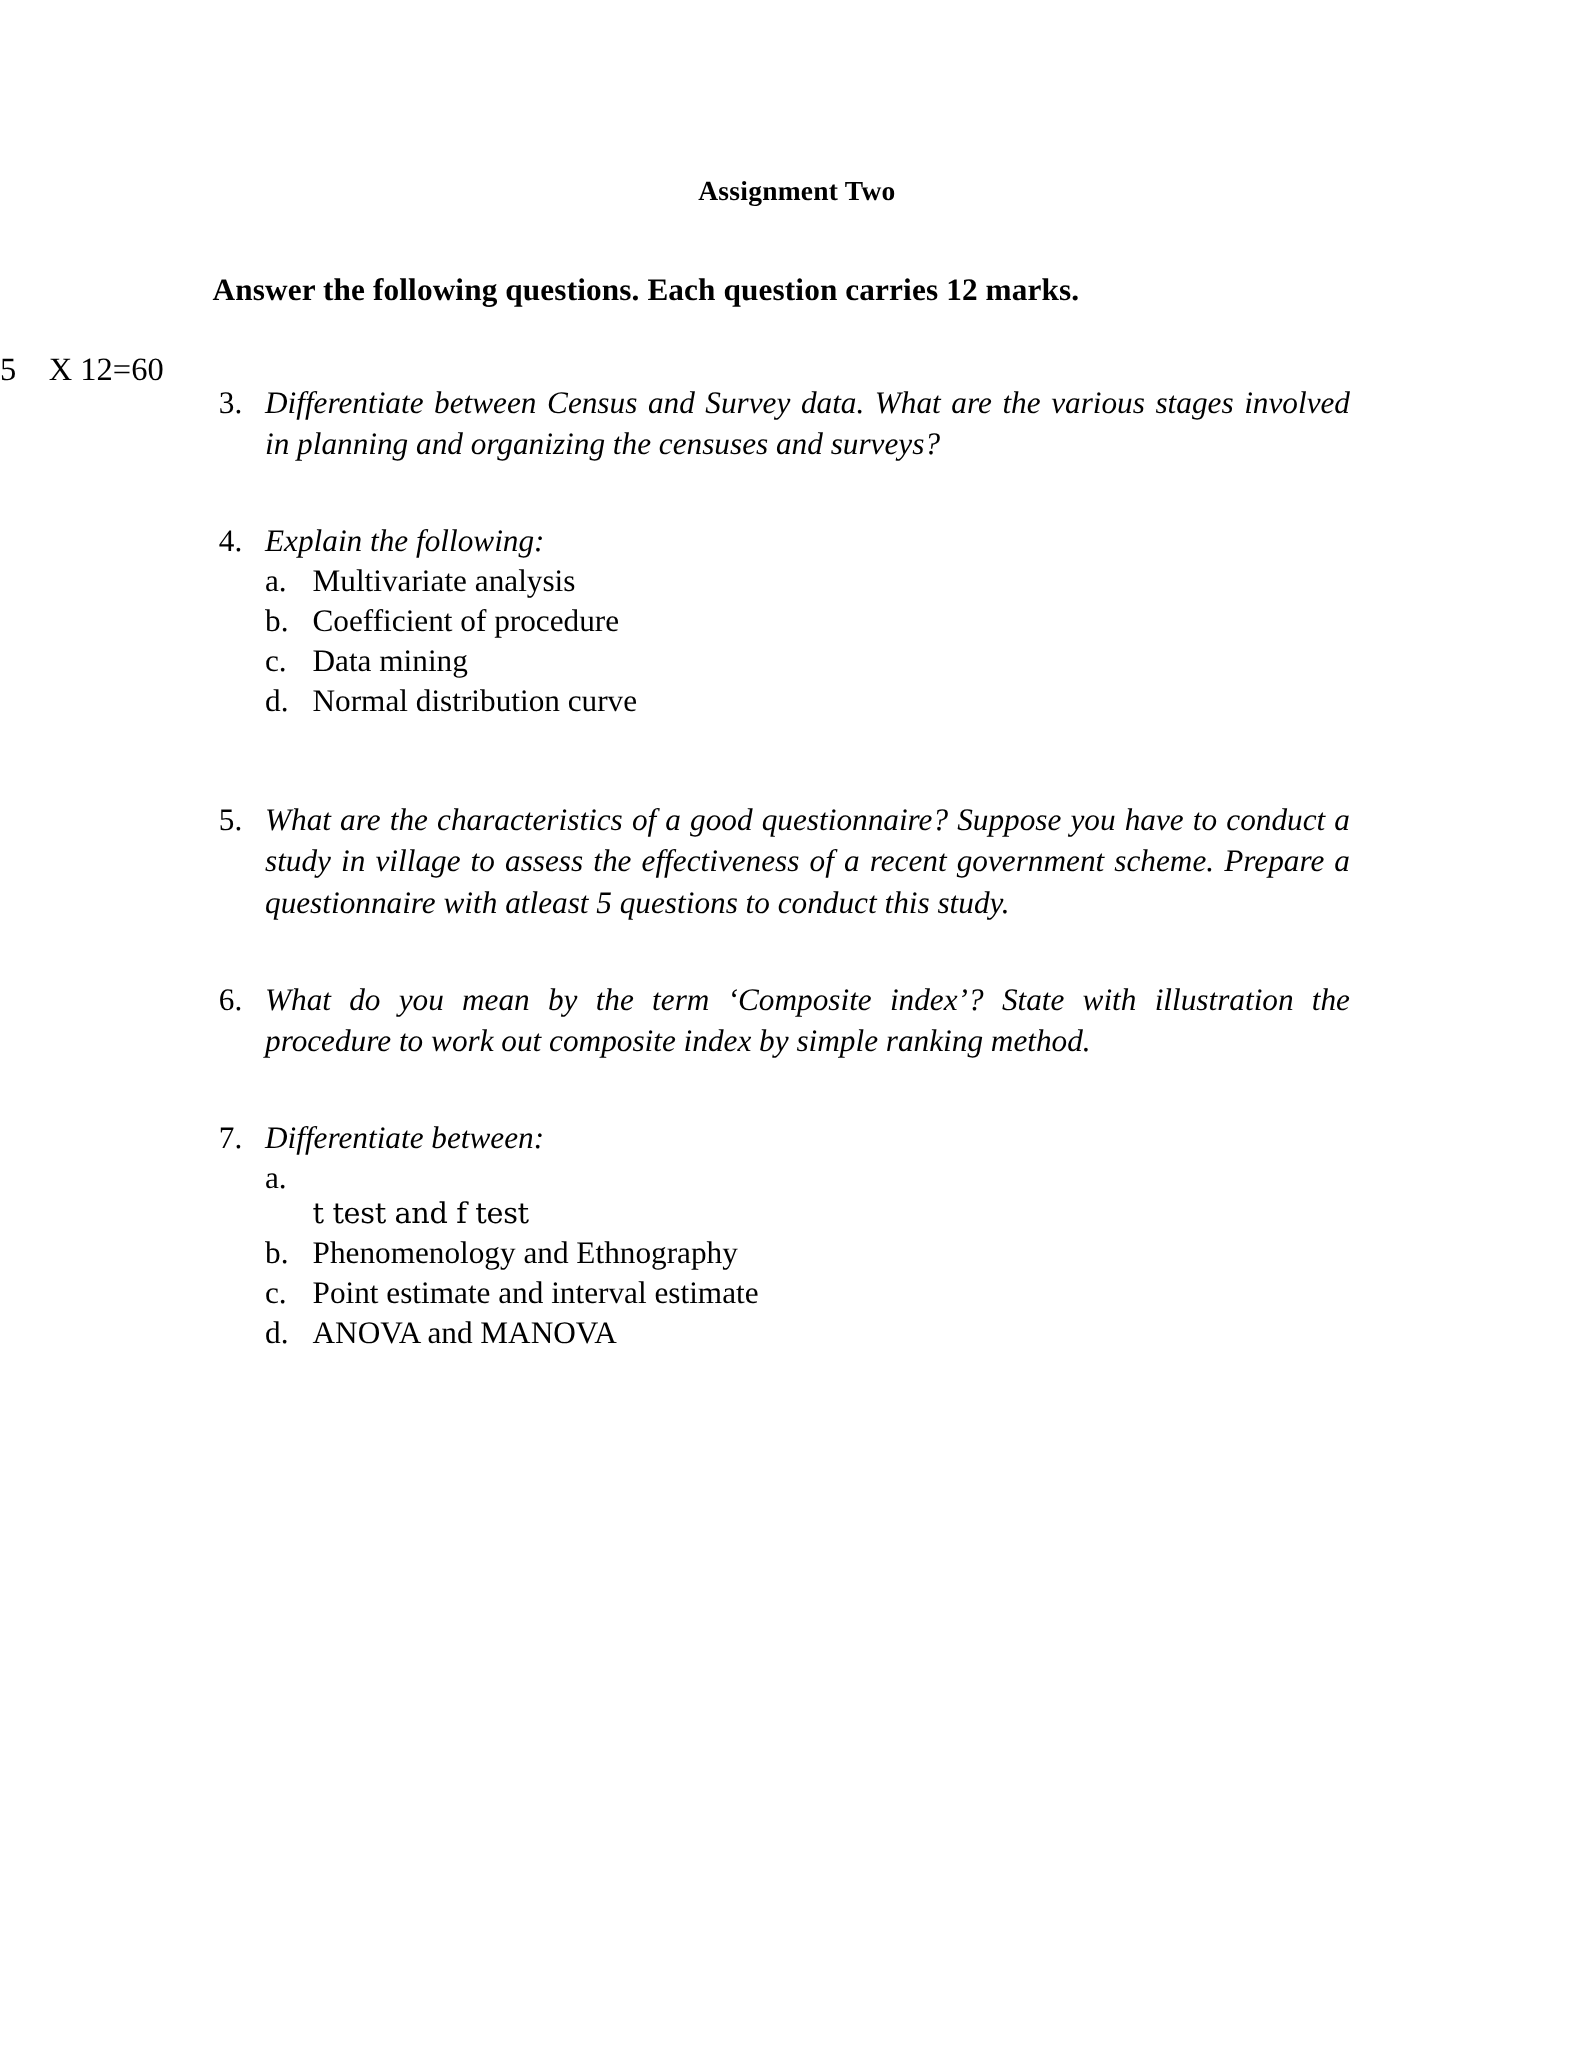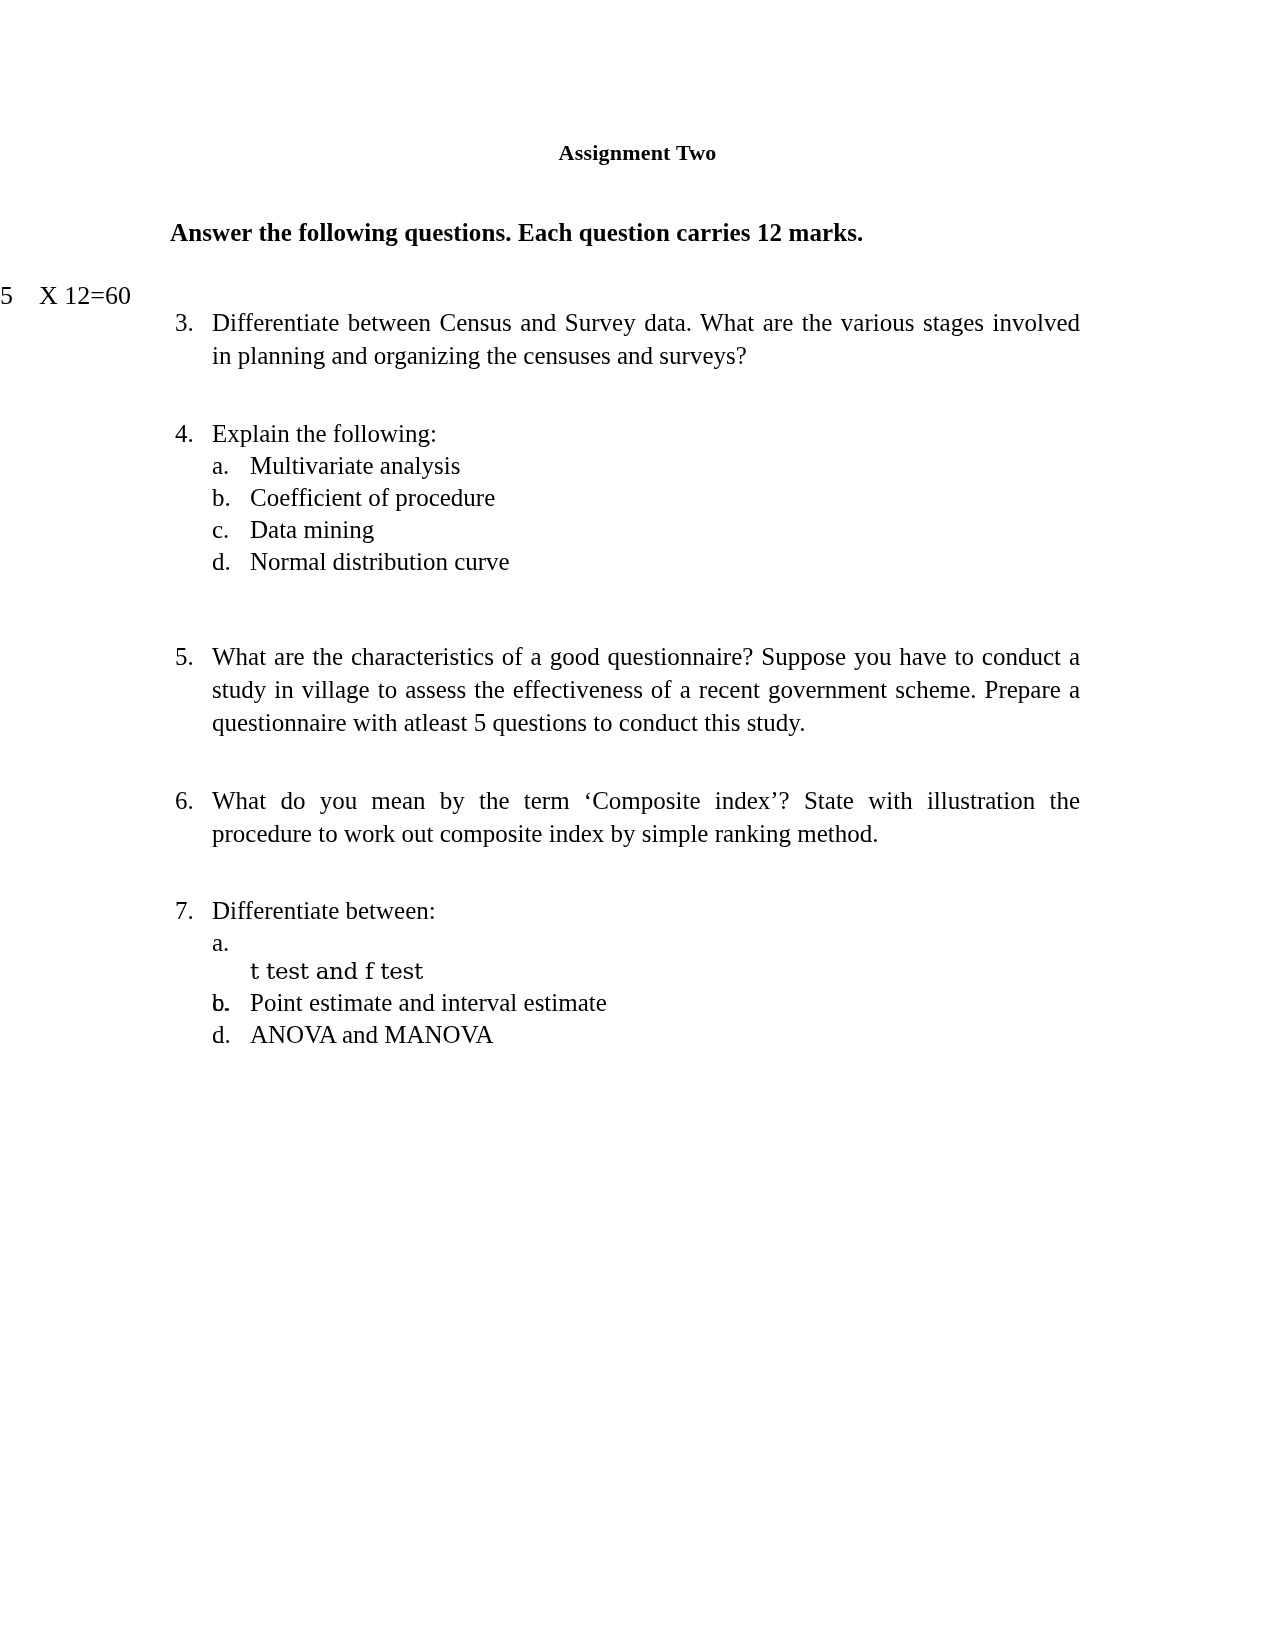--- a/index.html
+++ b/index.html
@@ -86,20 +86,21 @@
     position: absolute;
     left: 175px;
     top: 0;
     width: 34px;
     text-align: left;
     font-size: 25px;
     line-height: 1.33;
   }
   .q-text {
     display: block;
+    font-style: italic;
   }
   .gap-md { height: 44px; }
   .gap-lg { height: 62px; }
 
   
   .subitems {
     margin: 0;
     padding: 0;
     list-style: none;
   }
@@ -192,20 +193,21 @@
       <div class="question nojustify">
         <span class="q-num">7.</span>
         <span class="q-text">Differentiate between:</span>
         <ul class="subitems">
           <li class="subitem condensed">
             <span class="sub-marker">a.</span>
             <span class="sub-label">t test and f test</span>
           </li>
           <li class="subitem">
             <span class="sub-marker">b.</span>
+            <span class="sub-label">Phenomenology and Ethnography</span>
           </li>
           <li class="subitem">
             <span class="sub-marker">c.</span>
             <span class="sub-label">Point estimate and interval estimate</span>
           </li>
           <li class="subitem">
             <span class="sub-marker">d.</span>
             <span class="sub-label">ANOVA and MANOVA</span>
           </li>
         </ul>

